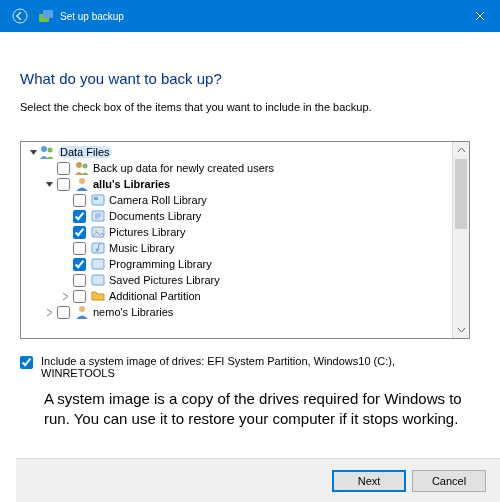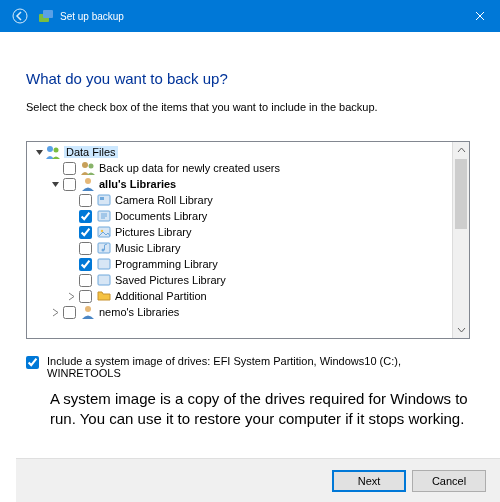--- a/index.html
+++ b/index.html
@@ -30,21 +30,21 @@
     display: flex; align-items: center; justify-content: center;
   }
   .titlebar .title { font-size: 10px; }
   .titlebar .spacer { flex: 1; }
   .titlebar .close-btn {
     width: 40px; height: 32px;
     display:flex; align-items:center; justify-content:center;
     margin: 0 -8px 0 0;
   }
   .content {
-    padding: 22px 30px 0 26px;
+    padding: 22px 30px 0 20px;
   }
   .heading {
     color: #003399;
     font-size: 15px;
     margin: 16px 0 14px 0;
     font-weight: 400;
   }
   .instr { font-size: 11px; margin-bottom: 28px; }
   .tree-box {
     border: 1px solid #828790;
@@ -89,20 +89,21 @@
   }
   .node-icon {
     width: 16px; height: 16px; margin-right: 3px;
     display:inline-flex; align-items:center; justify-content:center;
     flex:none;
   }
   .node-label { }
   .sel {
     background: #cde8ff;
     padding: 0 2px;
+    border-radius: 6px;
   }
   .bold { font-weight: 600; }
   .sysimg-row {
     margin-top: 16px;
     display:flex; align-items:flex-start;
     font-size: 11px;
   }
   .sysimg-row input { margin: 1px 8px 0 2px; }
   .sysimg-desc {
     margin: 10px 0 0 24px;

